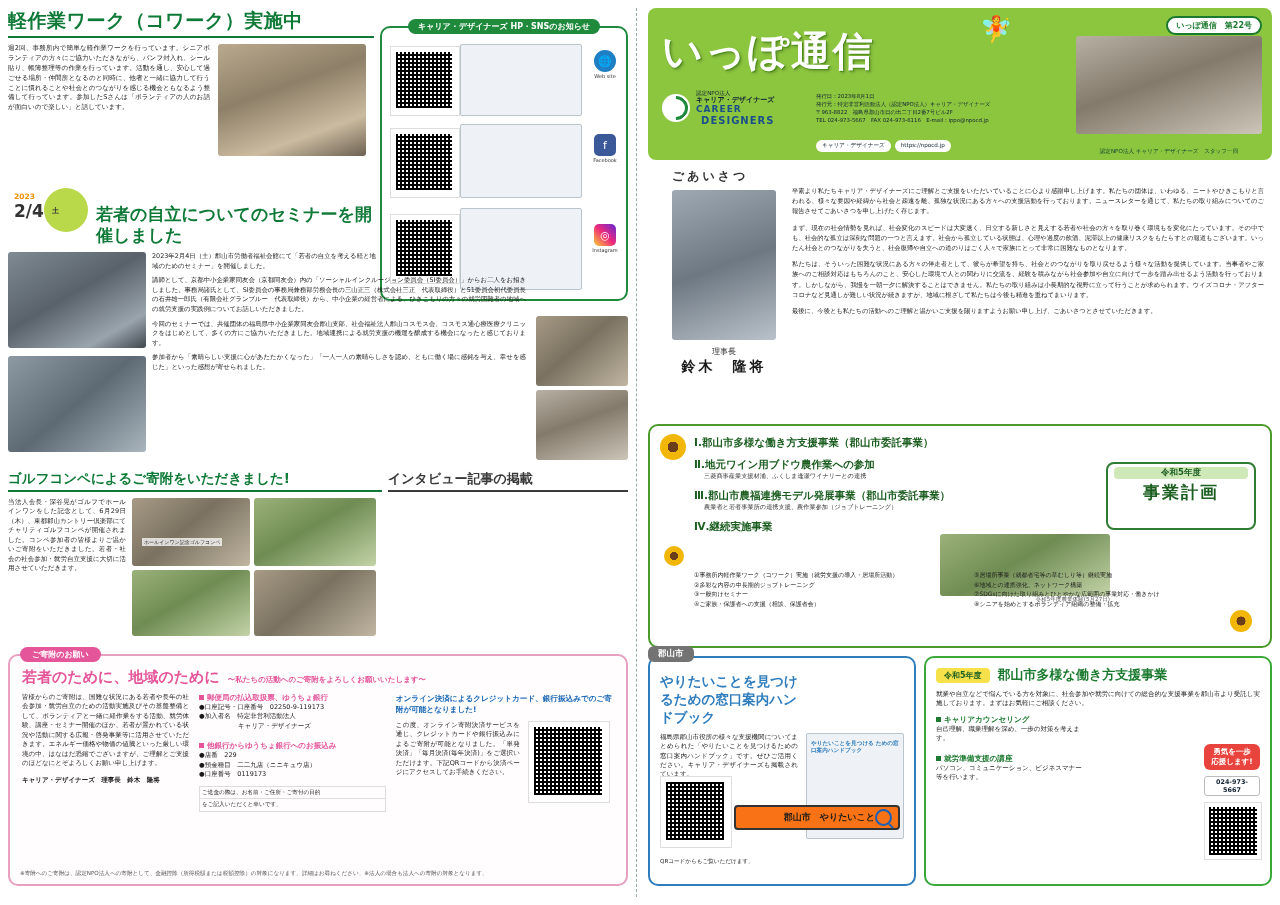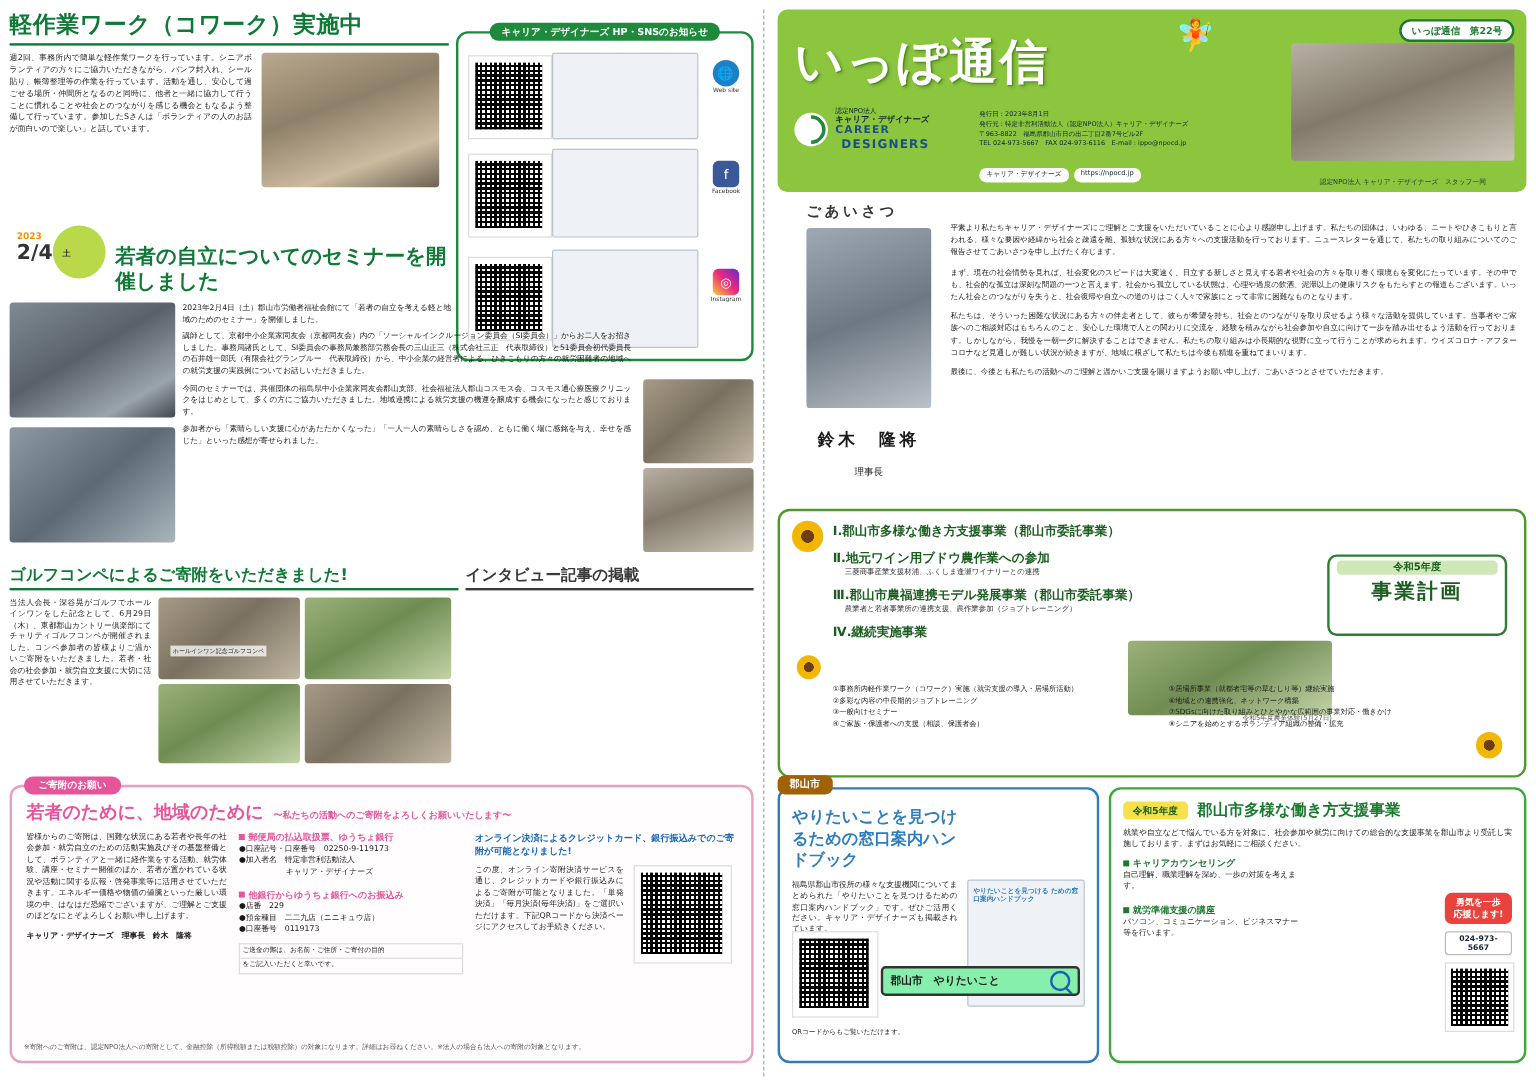--- a/index.html
+++ b/index.html
@@ -90,38 +90,38 @@
   .cd-logo-circle{width:28px;height:28px;border-radius:50%;background:#fff;display:flex;align-items:center;justify-content:center;}
   .cd-wave{width:18px;height:18px;border-radius:50%;border:3px solid #1f8a3c;border-left-color:transparent;border-bottom-color:transparent;transform:rotate(45deg);}
   .mast-meta{font-size:5.4px;color:#123;line-height:1.5;}
   .urlbar{background:#fff;border-radius:9px;font-size:5.6px;padding:2px 6px;color:#123;display:inline-block;}
   .fairy{font-size:26px;}
 
   
   #greet{left:648px;top:168px;width:624px;height:250px;border:none;}
   .greet-label{font-size:12px;font-weight:bold;color:#333;letter-spacing:3px;}
   .greet-body{font-size:6.3px;line-height:1.62;text-align:justify;}
-  .sig-role{font-size:8px;text-align:center;margin-top:42px;}
+  .sig-role{font-size:8px;text-align:center;}
   .sig-name{font-size:14px;font-weight:bold;text-align:center;letter-spacing:3px;}
 
   
   #planbox{left:648px;top:424px;width:624px;height:224px;border:2px solid #4c9a2a;border-radius:10px;background:#fff;}
   .plan-item{font-size:10.5px;font-weight:bold;color:#1b5e20;}
   .plan-sub{font-size:6.2px;color:#333;margin-left:10px;}
   .plan-stamp{position:absolute;right:14px;top:36px;width:146px;height:64px;border:2px solid #2e7d32;border-radius:8px;background:#fff;text-align:center;}
   .stamp-top{font-size:8.5px;font-weight:bold;color:#1b5e20;background:#cfe8b8;border-radius:4px;margin:3px 6px 2px;}
   .stamp-main{font-size:17px;font-weight:bold;color:#1b5e20;letter-spacing:2px;}
   .sun{width:26px;height:26px;border-radius:50%;background:radial-gradient(circle,#6b3d1a 0 28%,#f2b705 30% 100%);position:absolute;}
   .plan-cols{display:flex;gap:10px;font-size:6px;line-height:1.6;}
 
   
   #hbbox{left:648px;top:656px;width:268px;height:230px;border:2px solid #2f7dbd;border-radius:10px;}
-  .city-tab{position:absolute;left:-2px;top:-12px;background:#a16207;color:#fff;font-size:8.5px;font-weight:bold;padding:2px 10px;border-radius:6px;}
+  .city-tab{position:absolute;left:-2px;top:-12px;background:#737373;color:#fff;font-size:8.5px;font-weight:bold;padding:2px 10px;border-radius:6px;}
   .h-hb{font-size:13.5px;font-weight:bold;color:#2f7dbd;line-height:1.35;}
-  .searchbar{border:2px solid #333;border-radius:4px;background:#86efac;display:flex;align-items:center;justify-content:space-between;padding:2px 6px;}
+  .searchbar{border:2px solid #333;border-radius:4px;background:#f97316;display:flex;align-items:center;justify-content:flex-end;padding:2px 6px;}
   .mag{width:13px;height:13px;border-radius:50%;border:2px solid #1a5fb4;position:relative;}
   .mag:after{content:"";position:absolute;right:-4px;bottom:-3px;width:6px;height:2px;background:#1a5fb4;transform:rotate(45deg);}
 
   
   #supbox{left:924px;top:656px;width:348px;height:230px;border:2px solid #3aa93a;border-radius:10px;}
   .sup-badge{background:#f7e14a;color:#1b5e20;font-weight:bold;font-size:8px;padding:2px 8px;border-radius:4px;}
   .h-sup{font-size:13px;font-weight:bold;color:#1b7a2f;}
   .sup-h{font-size:7.6px;font-weight:bold;color:#1b7a2f;}
   .sq-g{display:inline-block;width:5px;height:5px;background:#1b7a2f;margin-right:3px;}
   .cheer{background:#e8433c;color:#fff;font-size:7.5px;font-weight:bold;border-radius:6px;padding:3px 5px;text-align:center;line-height:1.3;}

